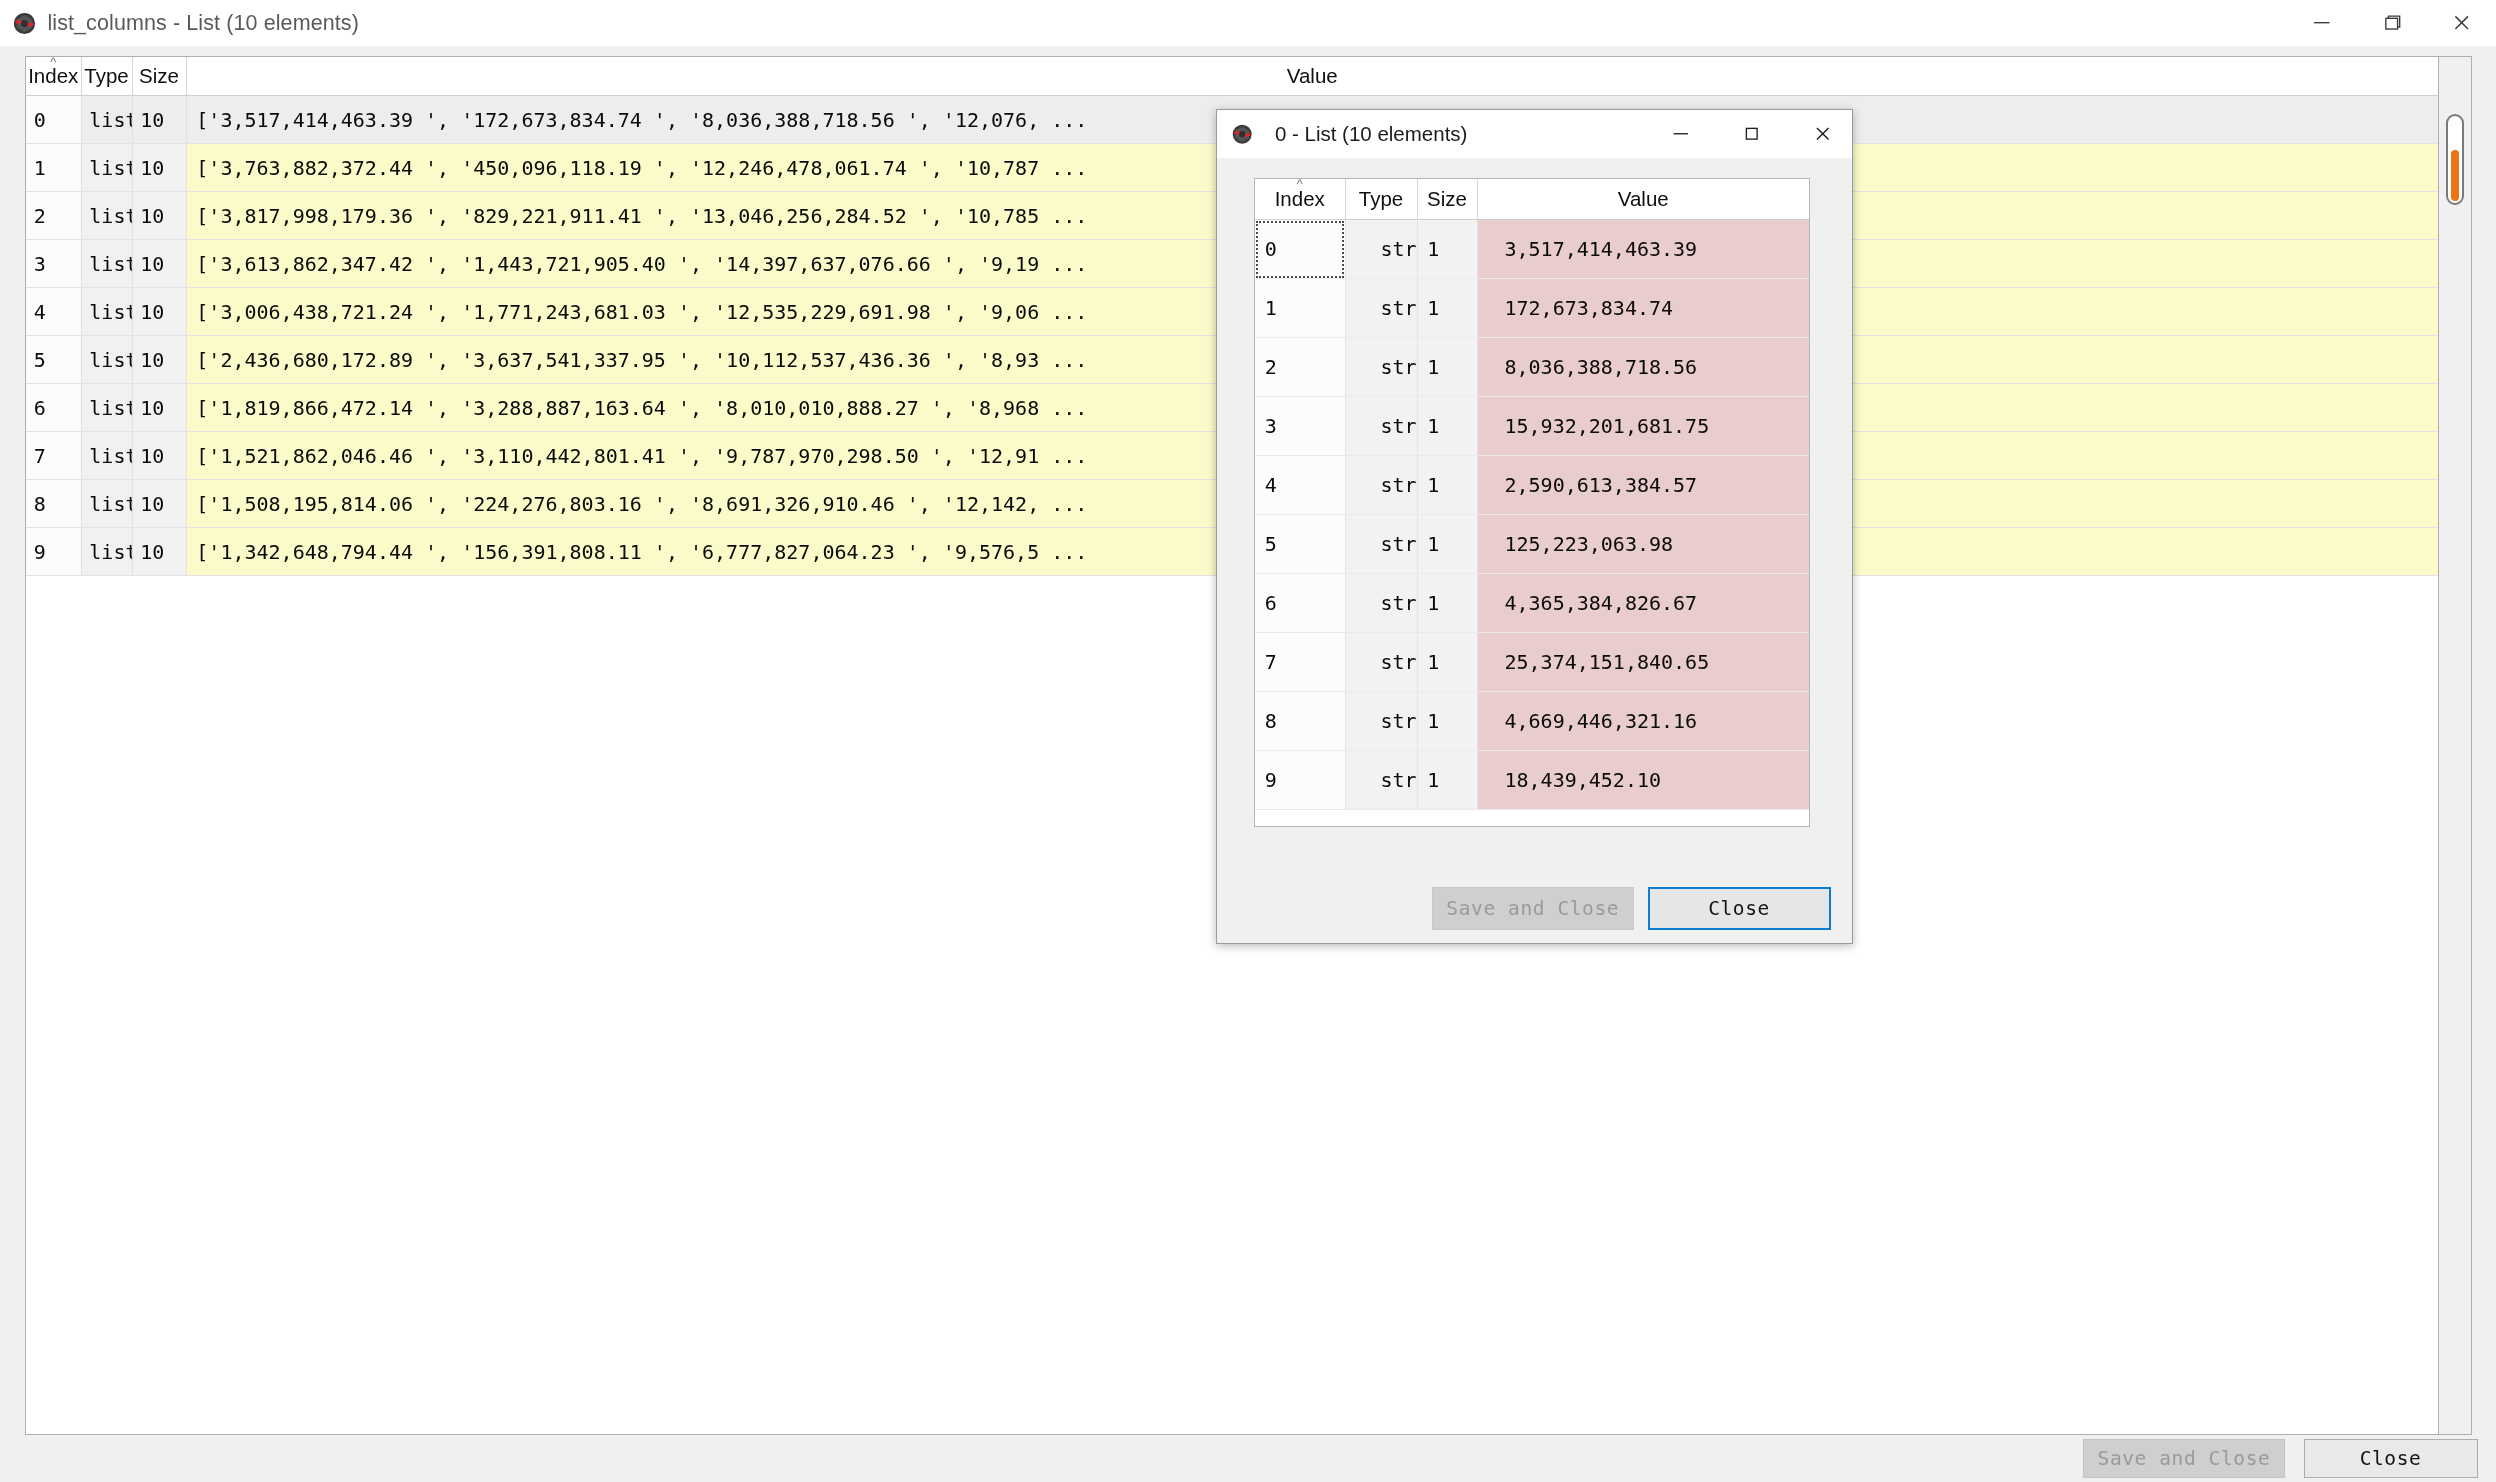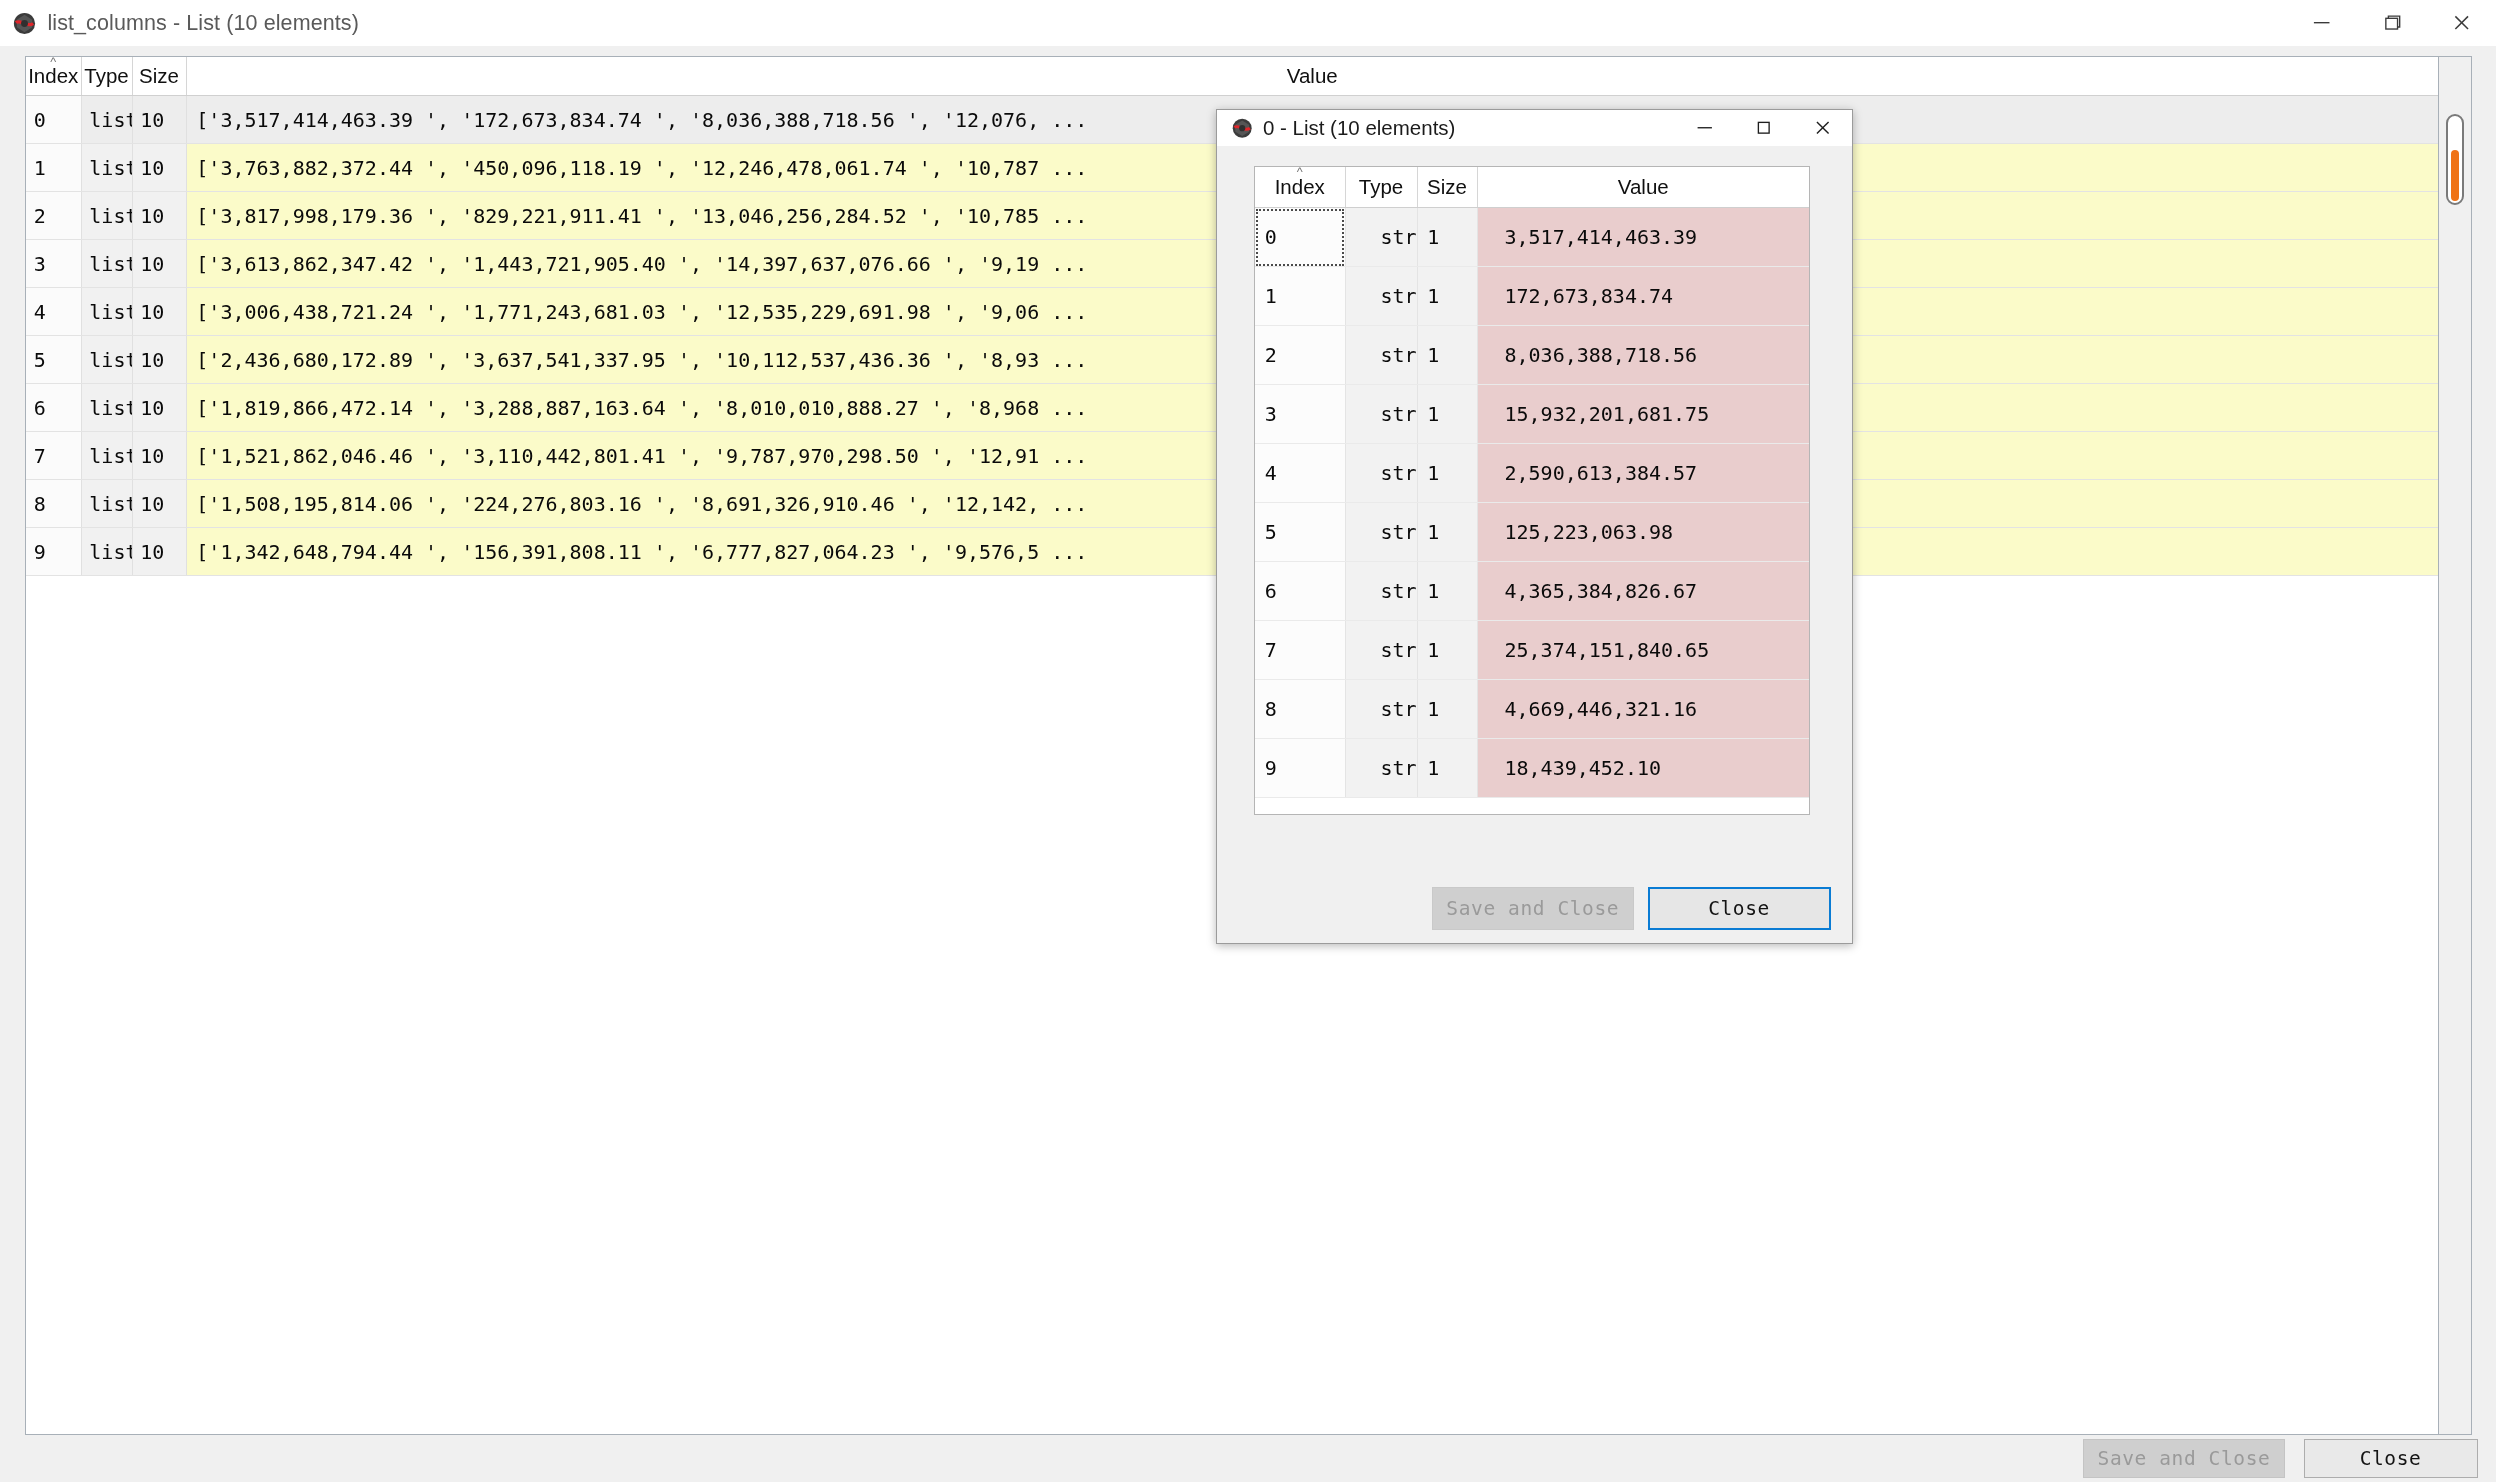--- a/index.html
+++ b/index.html
@@ -215,25 +215,26 @@
     height: 835px;
     background: #f0f0f0;
     border: 1px solid #9b9b9b;
     box-shadow: 0 2px 8.8px rgba(0,0,0,0.28);
     box-sizing: border-box;
     display: flex;
     flex-direction: column;
     z-index: 20;
   }
   .dlg-titlebar {
-    height: 36px;
-    background: #ffffff;
-    display: flex;
-    align-items: center;
-    flex: none;
+    height: 48px;
+    background: #ffffff;
+    display: flex;
+    align-items: center;
+    flex: none;
+    gap: 12px;
   }
   .dlg-icon {
     width: 22.4px;
     height: 22.4px;
     margin-left: 13.7px;
     margin-right: 9.8px;
     flex: none;
     display: block;
   }
   .dlg-title {

